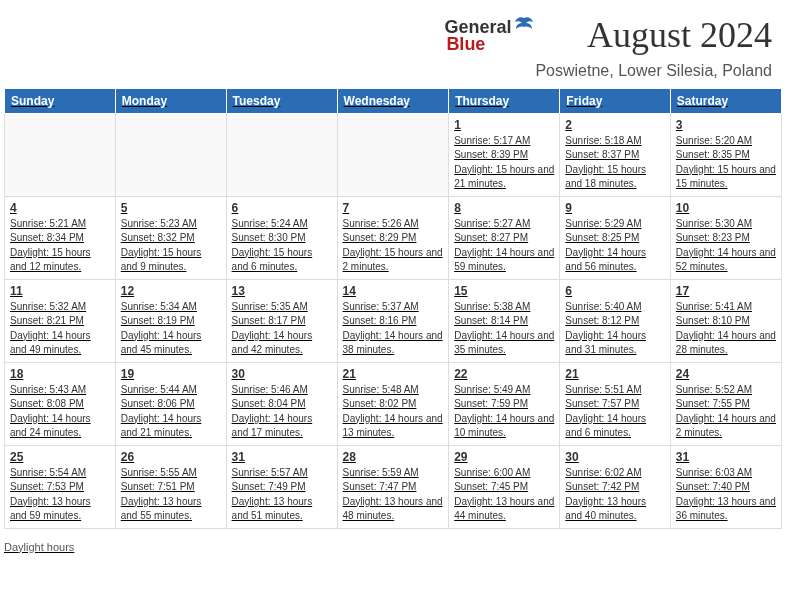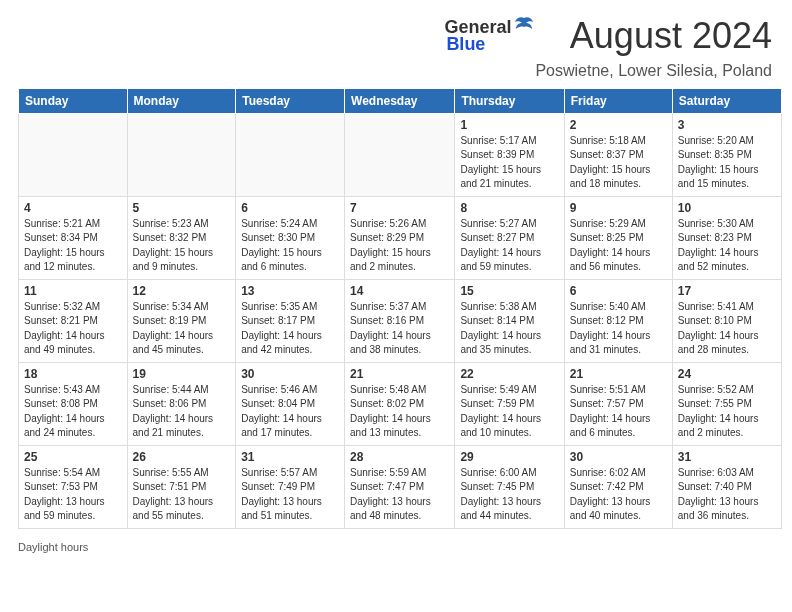--- a/index.html
+++ b/index.html
@@ -26,44 +26,46 @@
       align-items: center;
     }
     .logo-general {
       font-size: 18px;
       font-weight: bold;
       color: #333;
     }
     .logo-blue {
       font-size: 18px;
       font-weight: bold;
-      color: #1d4ed8;
+      color: #b91c1c;
     }
     .title-area {
       text-align: right;
     }
     .month-title {
       font-size: 36px;
       font-weight: normal;
       color: #333;
       line-height: 1.1;
+      font-family: Liberation Serif, serif;
     }
     .location {
       font-size: 16px;
       color: #555;
       margin-top: 6px;
     }
     .calendar {
       width: 100%;
       border-collapse: collapse;
       margin: 0 0 8px 0;
       padding: 0 10px;
     }
     .calendar-wrap {
-      padding: 0 10px 10px 18px;
+      padding: 0 10px 10px 4px;
+      text-decoration: underline;
     }
     .calendar th {
       background: #2a6db5;
       color: #fff;
       font-size: 12px;
       font-weight: bold;
       padding: 5px 6px;
       text-align: left;
       border: 1px solid #fff;
     }

